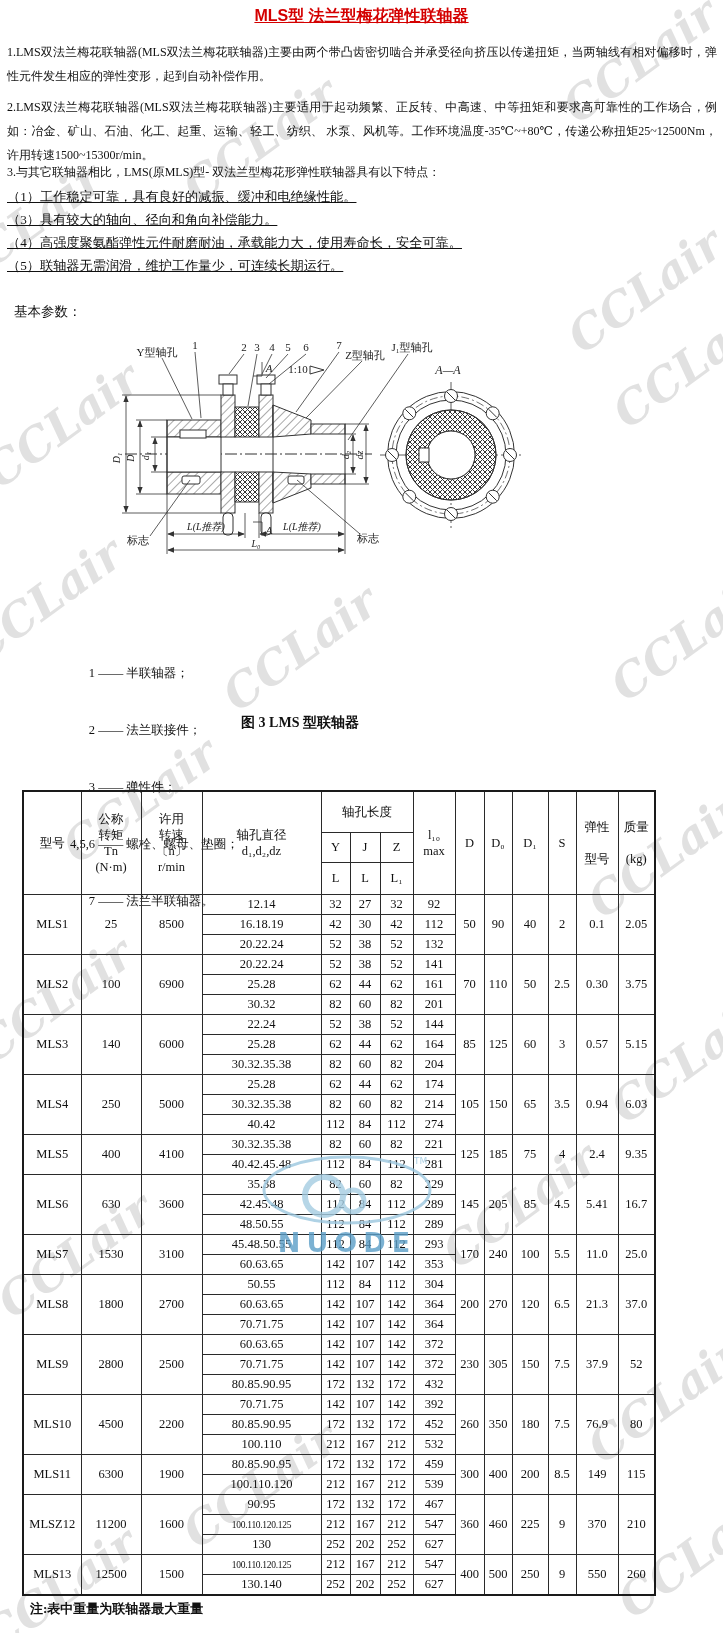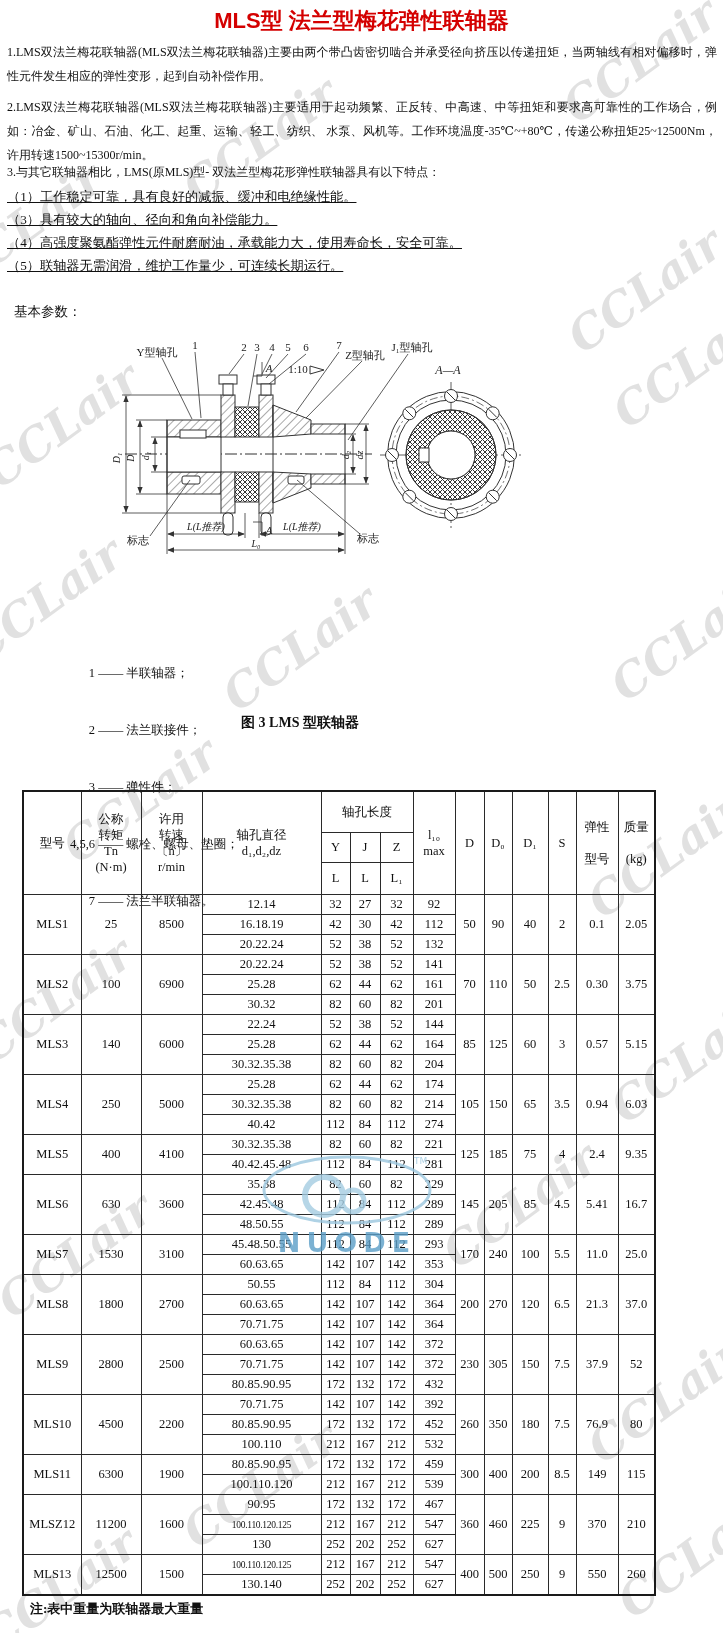--- a/index.html
+++ b/index.html
@@ -1,21 +1,21 @@
 <!DOCTYPE html>
 <html><head>
 <meta charset="utf-8">
 <style>
   html,body{margin:0;padding:0;}
   body{width:723px;height:1633px;background:#ffffff;font-family:"Liberation Serif","DejaVu Serif",serif;color:#111;}
   .page{position:absolute;top:0;left:0;width:723px;height:1633px;overflow:hidden;background:#fff;}
   .wm-layer{position:absolute;inset:0;z-index:0;pointer-events:none;}
   .wm{position:absolute;font-family:"DejaVu Serif",serif;font-size:46px;font-weight:bold;font-style:italic;color:rgba(120,120,120,0.22);transform:translate(-50%,-50%) rotate(-36deg);white-space:nowrap;}
   .content{position:absolute;inset:0;z-index:1;}
-  .doc-title{position:absolute;top:6px;left:0;width:723px;text-align:center;font-size:22px;font-weight:bold;color:#d40000;font-family:"Liberation Sans","DejaVu Sans",sans-serif;}
+  .doc-title{position:absolute;top:6px;left:0;width:723px;text-align:center;font-size:16px;font-weight:bold;color:#d40000;font-family:"Liberation Sans","DejaVu Sans",sans-serif;text-decoration:underline;}
   .para{position:absolute;left:7px;width:710px;font-size:12px;line-height:24px;text-align:justify;}
   .p1{top:40px;}
   .p2{top:95px;}
   .p3{top:160px;}
   .features{position:absolute;left:7px;top:185px;width:710px;font-size:13.2px;line-height:23px;text-decoration:underline;}
   .basic-label{position:absolute;left:14px;top:303px;font-size:13.5px;}
   .diagram{position:absolute;left:10px;top:312px;width:700px;height:256px;}
   .diagram svg{display:block;}
   .legend{position:absolute;left:70px;top:626px;font-size:12.5px;line-height:19px;white-space:pre;}
   .fig-caption{position:absolute;left:20px;top:714px;width:560px;text-align:center;font-size:14px;font-weight:bold;}

